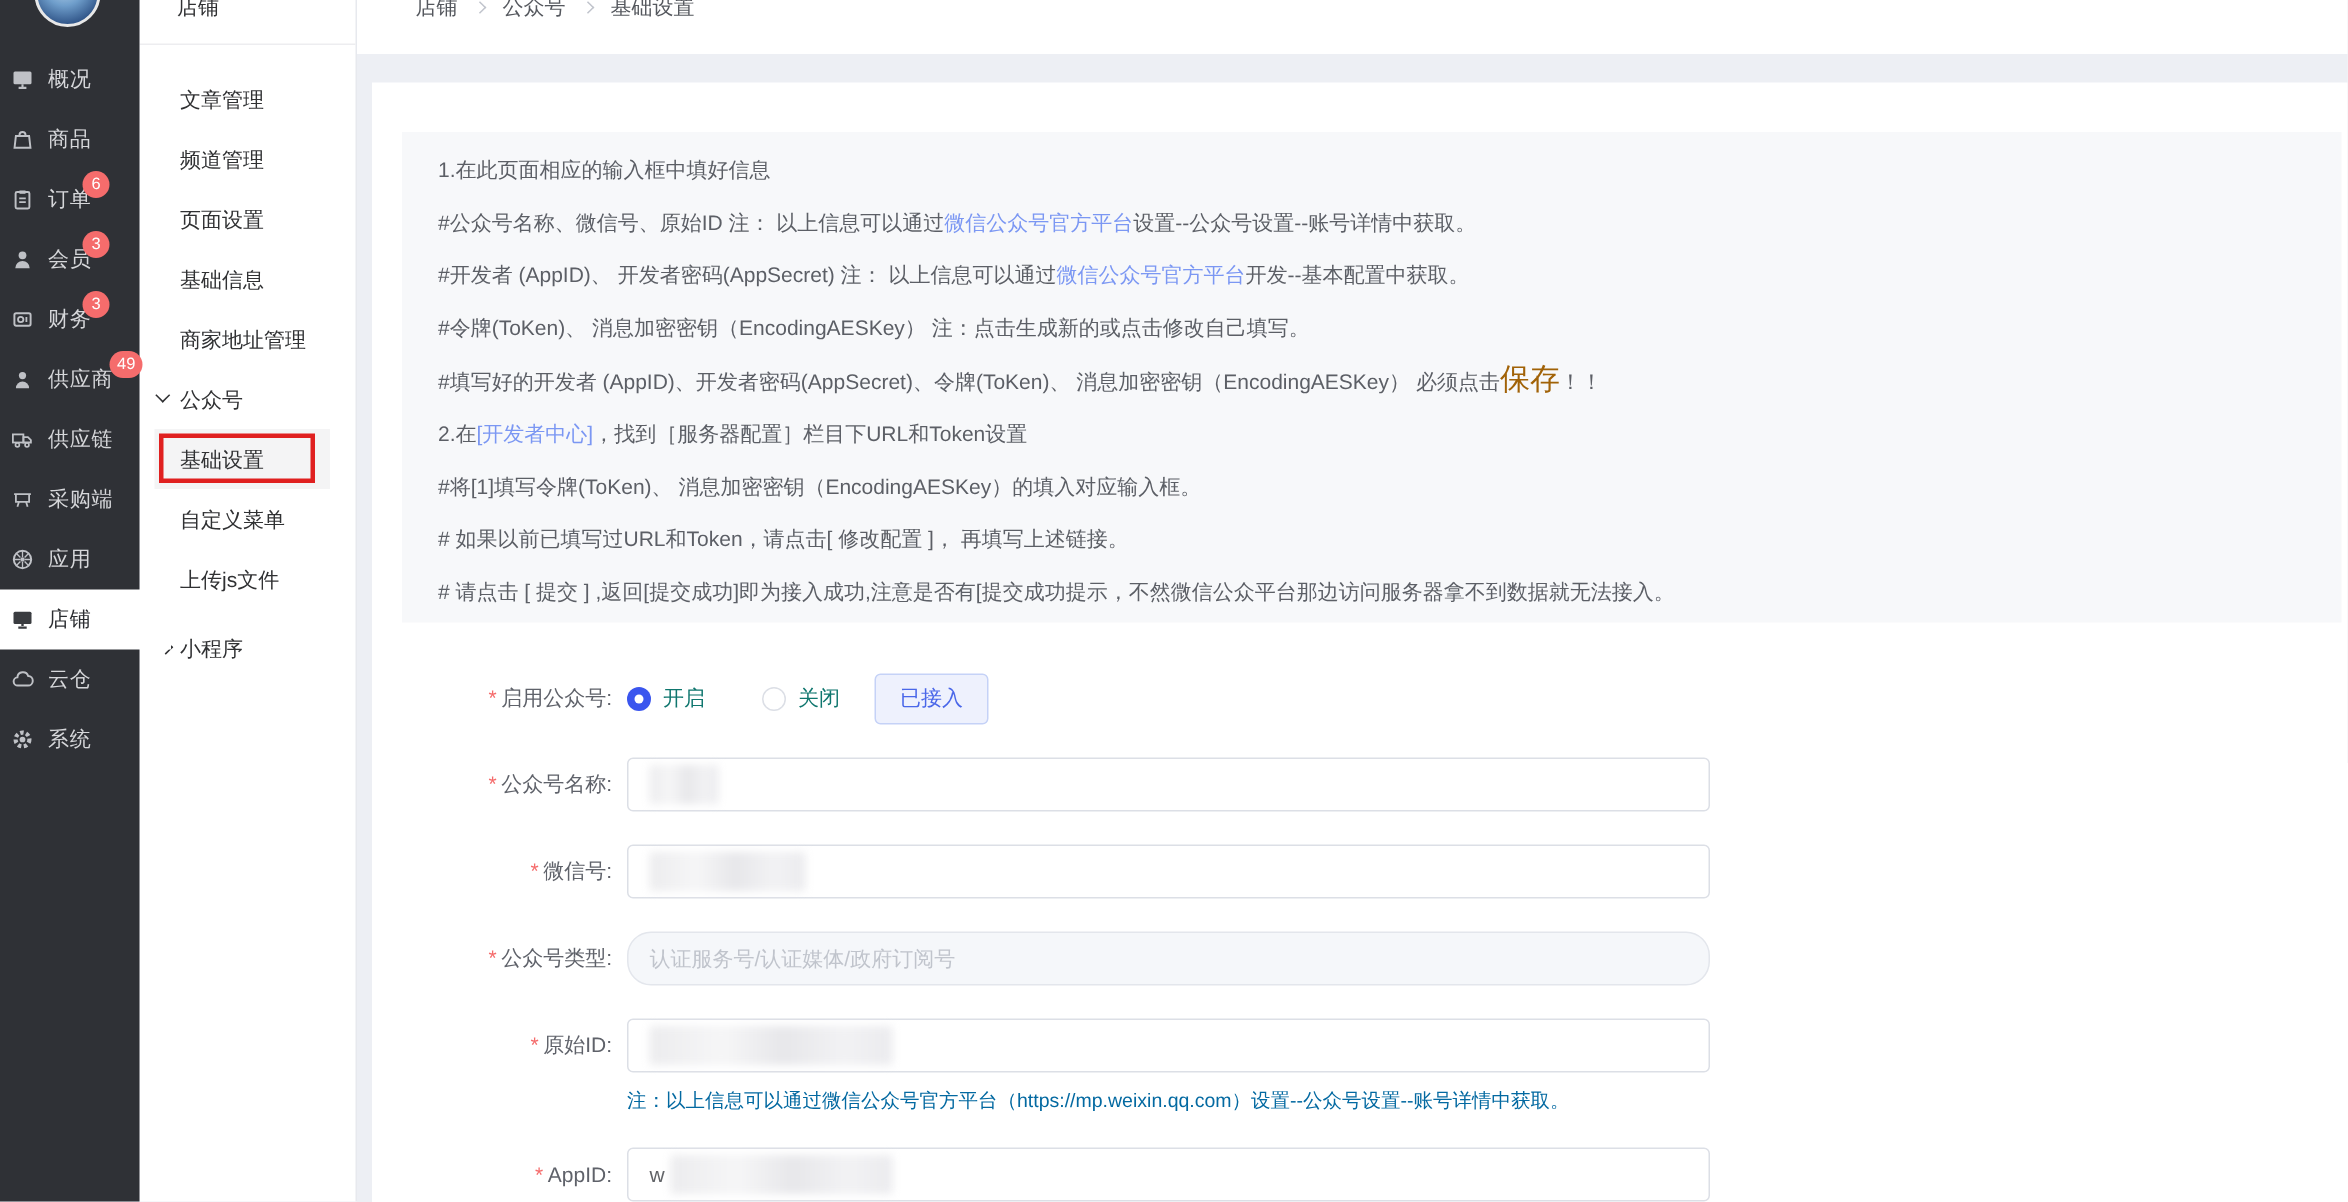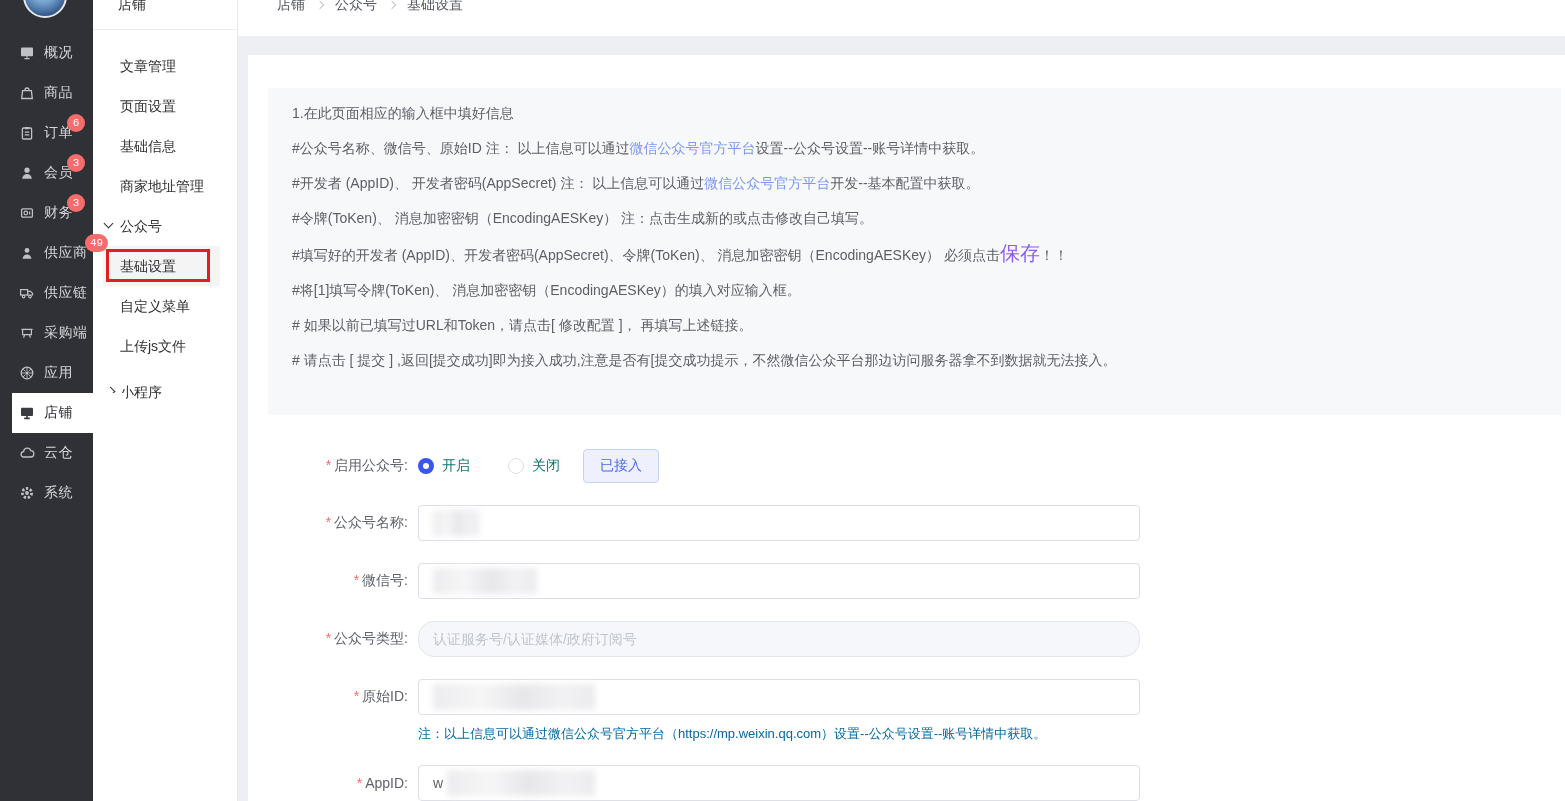--- a/index.html
+++ b/index.html
@@ -3,21 +3,21 @@
 <meta charset="utf-8">
 <style>
   * { margin:0; padding:0; box-sizing:border-box; }
   html,body { width:1565px; height:801px; overflow:hidden;
     font-family:"Liberation Sans","DejaVu Sans",sans-serif; background:#edeff4; }
 
   
   .lsb { position:absolute; left:0; top:0; width:93px; height:801px; background:#2f3136; z-index:30; }
   .avatar { position:absolute; left:23px; top:-26px; width:44px; height:44px; border-radius:50%;
     border:2px solid #e8e8e8; background:radial-gradient(circle at 45% 35%, #bcd6ee 0%, #6f9ecb 40%, #34598c 75%, #22395c 100%); }
-  .lsb-nav { position:absolute; top:33px; left:12px; width:114px;font-family:Liberation Mono, monospace; }
+  .lsb-nav { position:absolute; top:33px; left:0; width:114px; }
   .s-item { position:relative; height:40px; display:flex; align-items:center; padding-left:7px;
     color:#d6d7da; font-size:14px; cursor:pointer; }
   .s-item .s-ico { width:16px; height:16px; display:flex; align-items:center; justify-content:center; color:#bfc1c6; }
   .s-item .s-label { margin-left:9px; letter-spacing:.5px; white-space:nowrap; }
   .s-item.active { background:#ffffff; color:#2b2d31; }
   .s-item.active .s-ico { color:#3a3c40; }
   .badge { position:absolute; top:1px; left:55px; min-width:18px; height:18px; padding:0 5px;
     border-radius:9px; background:#f56c6c; color:#fff; font-size:11px; line-height:18px; text-align:center; z-index:2; }
   .badge.wide { left:73px; }
 
@@ -46,21 +46,21 @@
   .crumb-bar { position:absolute; left:0; top:0; right:0; height:36px; background:#fff; }
   .crumbs { position:absolute; left:39px; top:-4px; display:flex; align-items:center; font-size:14px; color:#55585e; }
   .crumbs .sep { width:6px; height:6px; border-right:1.4px solid #c0c4cc; border-top:1.4px solid #c0c4cc;
     transform:rotate(45deg); margin:0 12px; }
   .panel { position:absolute; left:10px; top:55px; right:0; bottom:-40px; background:#fff; }
 
   .instr { margin:33px 4px 0 20px; height:327px; background:#f7f8fa; padding:14px 20px 0 24px;
     font-size:14px; color:#5c5f66; }
   .instr p { line-height:22px; margin-bottom:13px; white-space:nowrap; overflow:hidden; }
   .instr .lnk { color:#7b97f3; cursor:pointer; }
-  .instr .save-em { color:#8b5cf6; font-size:20px; }
+  .instr .save-em { color:#a16207; font-size:20px; }
 
   .form { margin-top:34px; }
   .form-row { display:flex; align-items:center; margin-bottom:22px; }
   .form-label { width:160px; text-align:right; font-size:14px; color:#5f626a; flex:none; }
   .req { color:#f56c6c; margin-right:3px; }
   .ctrl { margin-left:10px; display:flex; align-items:center; }
   .input-box { width:722px; height:36px; border:1px solid #dcdfe6; border-radius:4px; background:#fff;
     display:flex; align-items:center; padding-left:14px; font-size:14px; color:#606266; }
   input.native { width:722px; height:36px; border:1px solid #e3e6ec; border-radius:16px; background:#f5f7fa;
     padding-left:14px; font-size:14px; color:#606266; outline:none; }
@@ -218,20 +218,21 @@
 
   </div>
 </div>
 
 <div class="ssb">
   <div class="ssb-title">
     <span>店铺</span>
   </div>
   <div class="ssb-menu">
     <div class="sub-item"><span class="lbl">文章管理</span></div>
+    <div class="sub-item"><span class="lbl">频道管理</span></div>
     <div class="sub-item"><span class="lbl">页面设置</span></div>
     <div class="sub-item"><span class="lbl">基础信息</span></div>
     <div class="sub-item"><span class="lbl">商家地址管理</span></div>
     <div class="sub-item group">
       <span class="chev down"></span>
       <span class="lbl">公众号</span>
     </div>
     <div class="sub-item">
       <span class="active-bg"></span>
       <span class="anno-red"></span>
@@ -258,20 +259,21 @@
   </div>
 
   <div class="panel">
 
     <div class="instr">
       <p><span>1.在此页面相应的输入框中填好信息</span></p>
       <p><span>#公众号名称、微信号、原始ID 注： 以上信息可以通过</span><span class="lnk">微信公众号官方平台</span><span>设置--公众号设置--账号详情中获取。</span></p>
       <p><span>#开发者 (AppID)、 开发者密码(AppSecret) 注： 以上信息可以通过</span><span class="lnk">微信公众号官方平台</span><span>开发--基本配置中获取。</span></p>
       <p><span>#令牌(ToKen)、 消息加密密钥（EncodingAESKey） 注：点击生成新的或点击修改自己填写。</span></p>
       <p><span>#填写好的开发者 (AppID)、开发者密码(AppSecret)、令牌(ToKen)、 消息加密密钥（EncodingAESKey） 必须点击</span><span class="save-em">保存</span><span>！！</span></p>
+      <p><span>2.在</span><span class="lnk">[开发者中心]</span><span>，找到［服务器配置］栏目下URL和Token设置</span></p>
       <p><span>#将[1]填写令牌(ToKen)、 消息加密密钥（EncodingAESKey）的填入对应输入框。</span></p>
       <p><span># 如果以前已填写过URL和Token，请点击[ 修改配置 ]， 再填写上述链接。</span></p>
       <p><span># 请点击 [ 提交 ] ,返回[提交成功]即为接入成功,注意是否有[提交成功提示，不然微信公众平台那边访问服务器拿不到数据就无法接入。</span></p>
     </div>
 
     <div class="form">
 
       <div class="form-row">
         <div class="form-label">
           <span class="req">*</span><span>启用公众号:</span>

